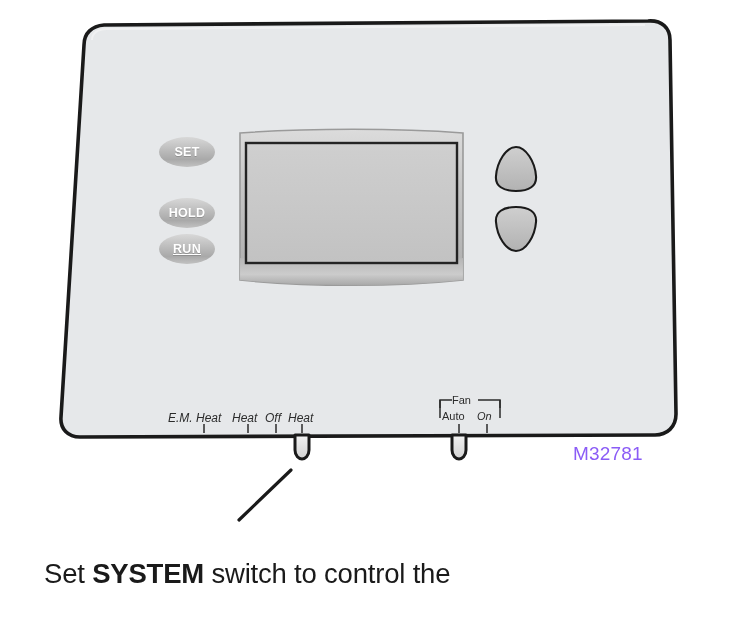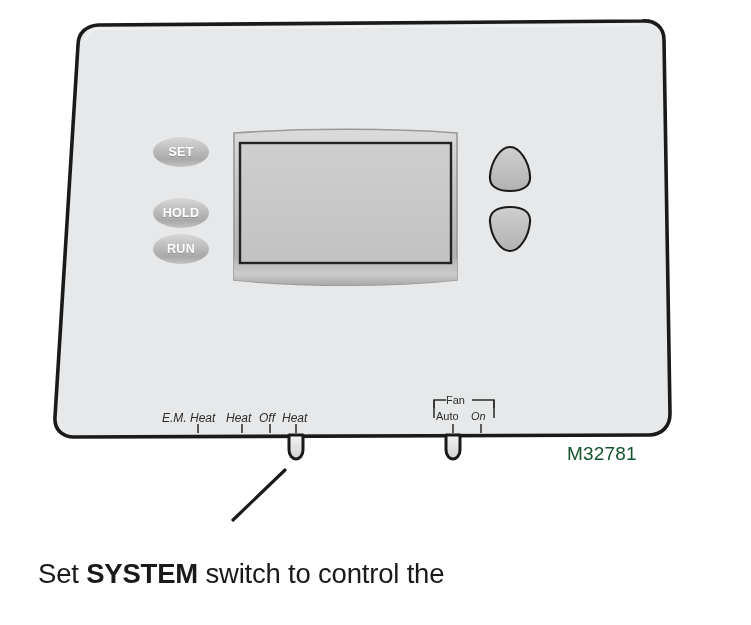--- a/index.html
+++ b/index.html
@@ -10,21 +10,21 @@
   body {
     width: 751px;
     height: 625px;
     position: relative;
     overflow: hidden;
     font-family: "Liberation Sans", sans-serif;
   }
 
   #stage {
     position: absolute;
-    left: 2px; top: 0;
+    left: 8px; top: 0;
     width: 610px;
     height: 625px;
   }
 
   .svg-layer {
     position: absolute;
     left: 0; top: 0;
     width: 751px;
     height: 625px;
   }
@@ -42,21 +42,21 @@
     color: #ffffff;
     font-weight: bold;
     font-size: 12.5px;
     letter-spacing: 0.3px;
     font-family: "Liberation Sans", sans-serif;
     text-shadow: 0 1px 0 rgba(120,120,120,0.55);
     box-sizing: border-box;
   }
   #btn-set  { left: 151px; top: 137px; }
   #btn-hold { left: 151px; top: 186px; margin-top: 12px; }
-  #btn-run  { left: 151px; top: 234px; }
+  #btn-run  { left: 151px; top: 234px; text-decoration: underline; }
 
   
   .sw-label {
     position: absolute;
     font-family: "Liberation Sans", sans-serif;
     font-size: 12px;
     color: #2b2b2b;
     white-space: nowrap;
     line-height: 1;
     font-style: italic;
@@ -70,21 +70,21 @@
     line-height: 1;
   }
 
   
   #model-number {
     position: absolute;
     left: 565px;
     top: 443px;
     font-family: "Liberation Sans", sans-serif;
     font-size: 19px;
-    color: #14532d;
+    color: #8b5cf6;
     letter-spacing: 0.2px;
     white-space: nowrap;
   }
 
   
   #caption {
     position: absolute;
     left: 36px;
     top: 527px;
     width: 620px;

